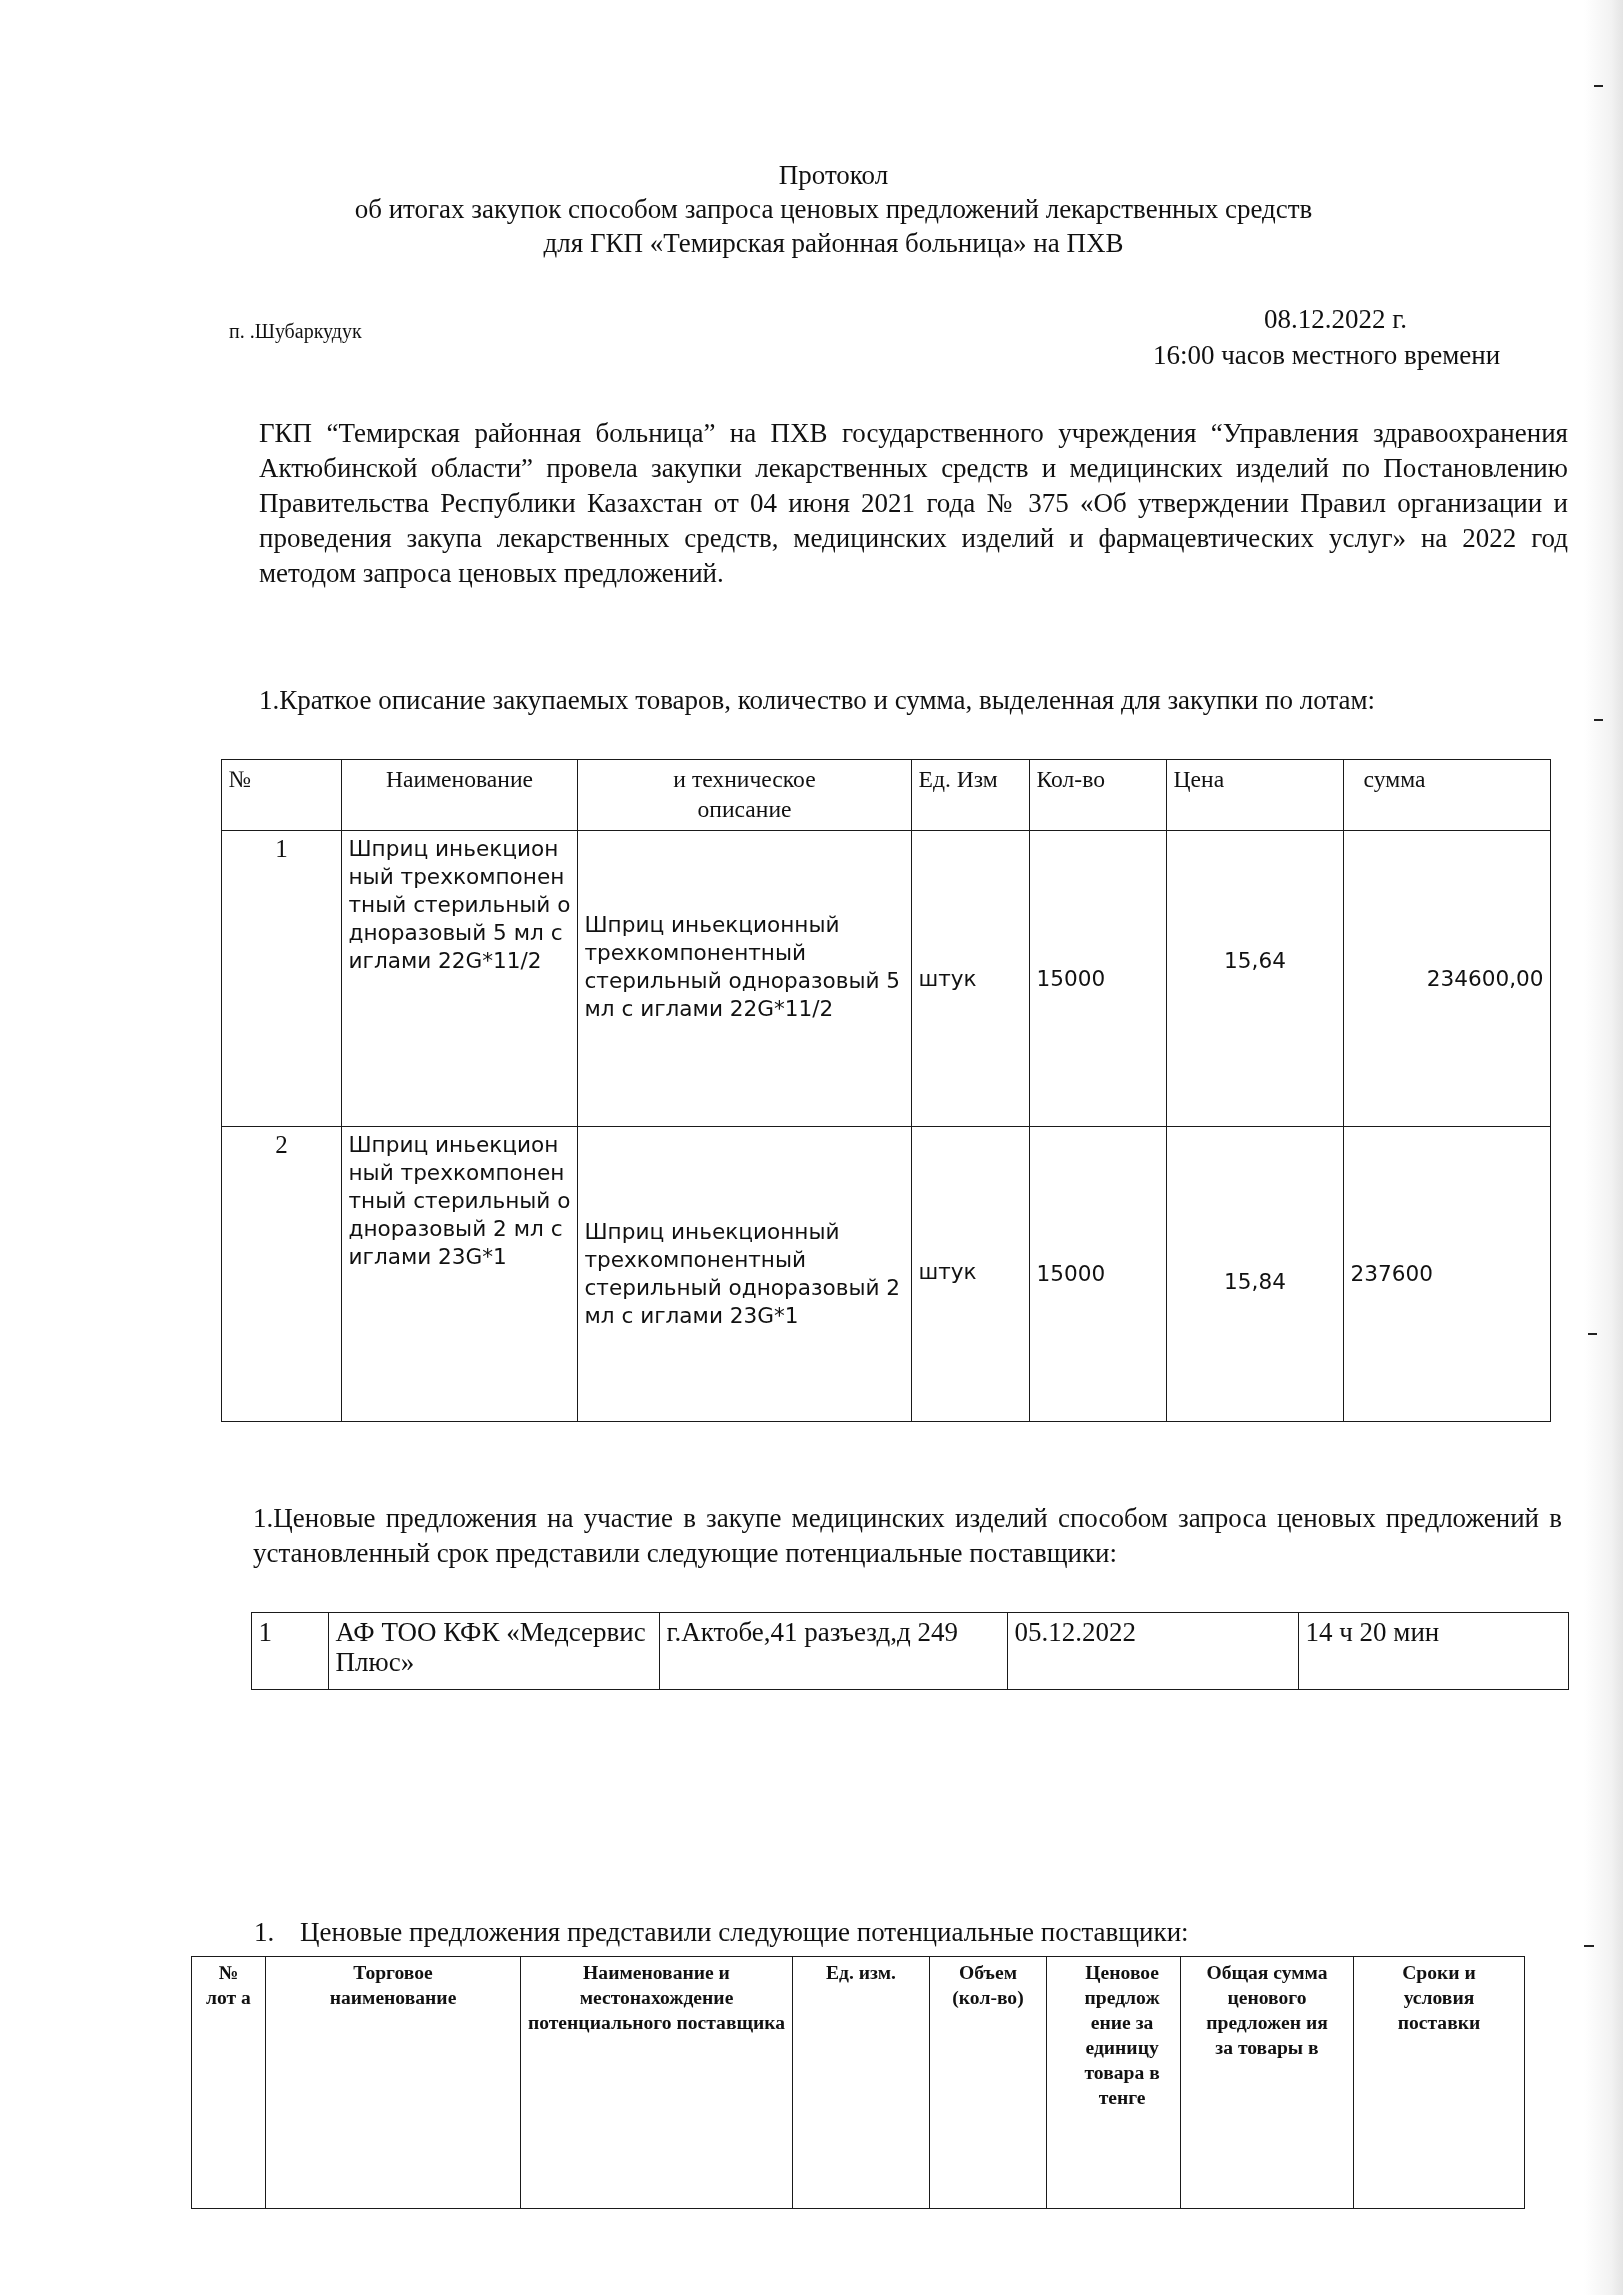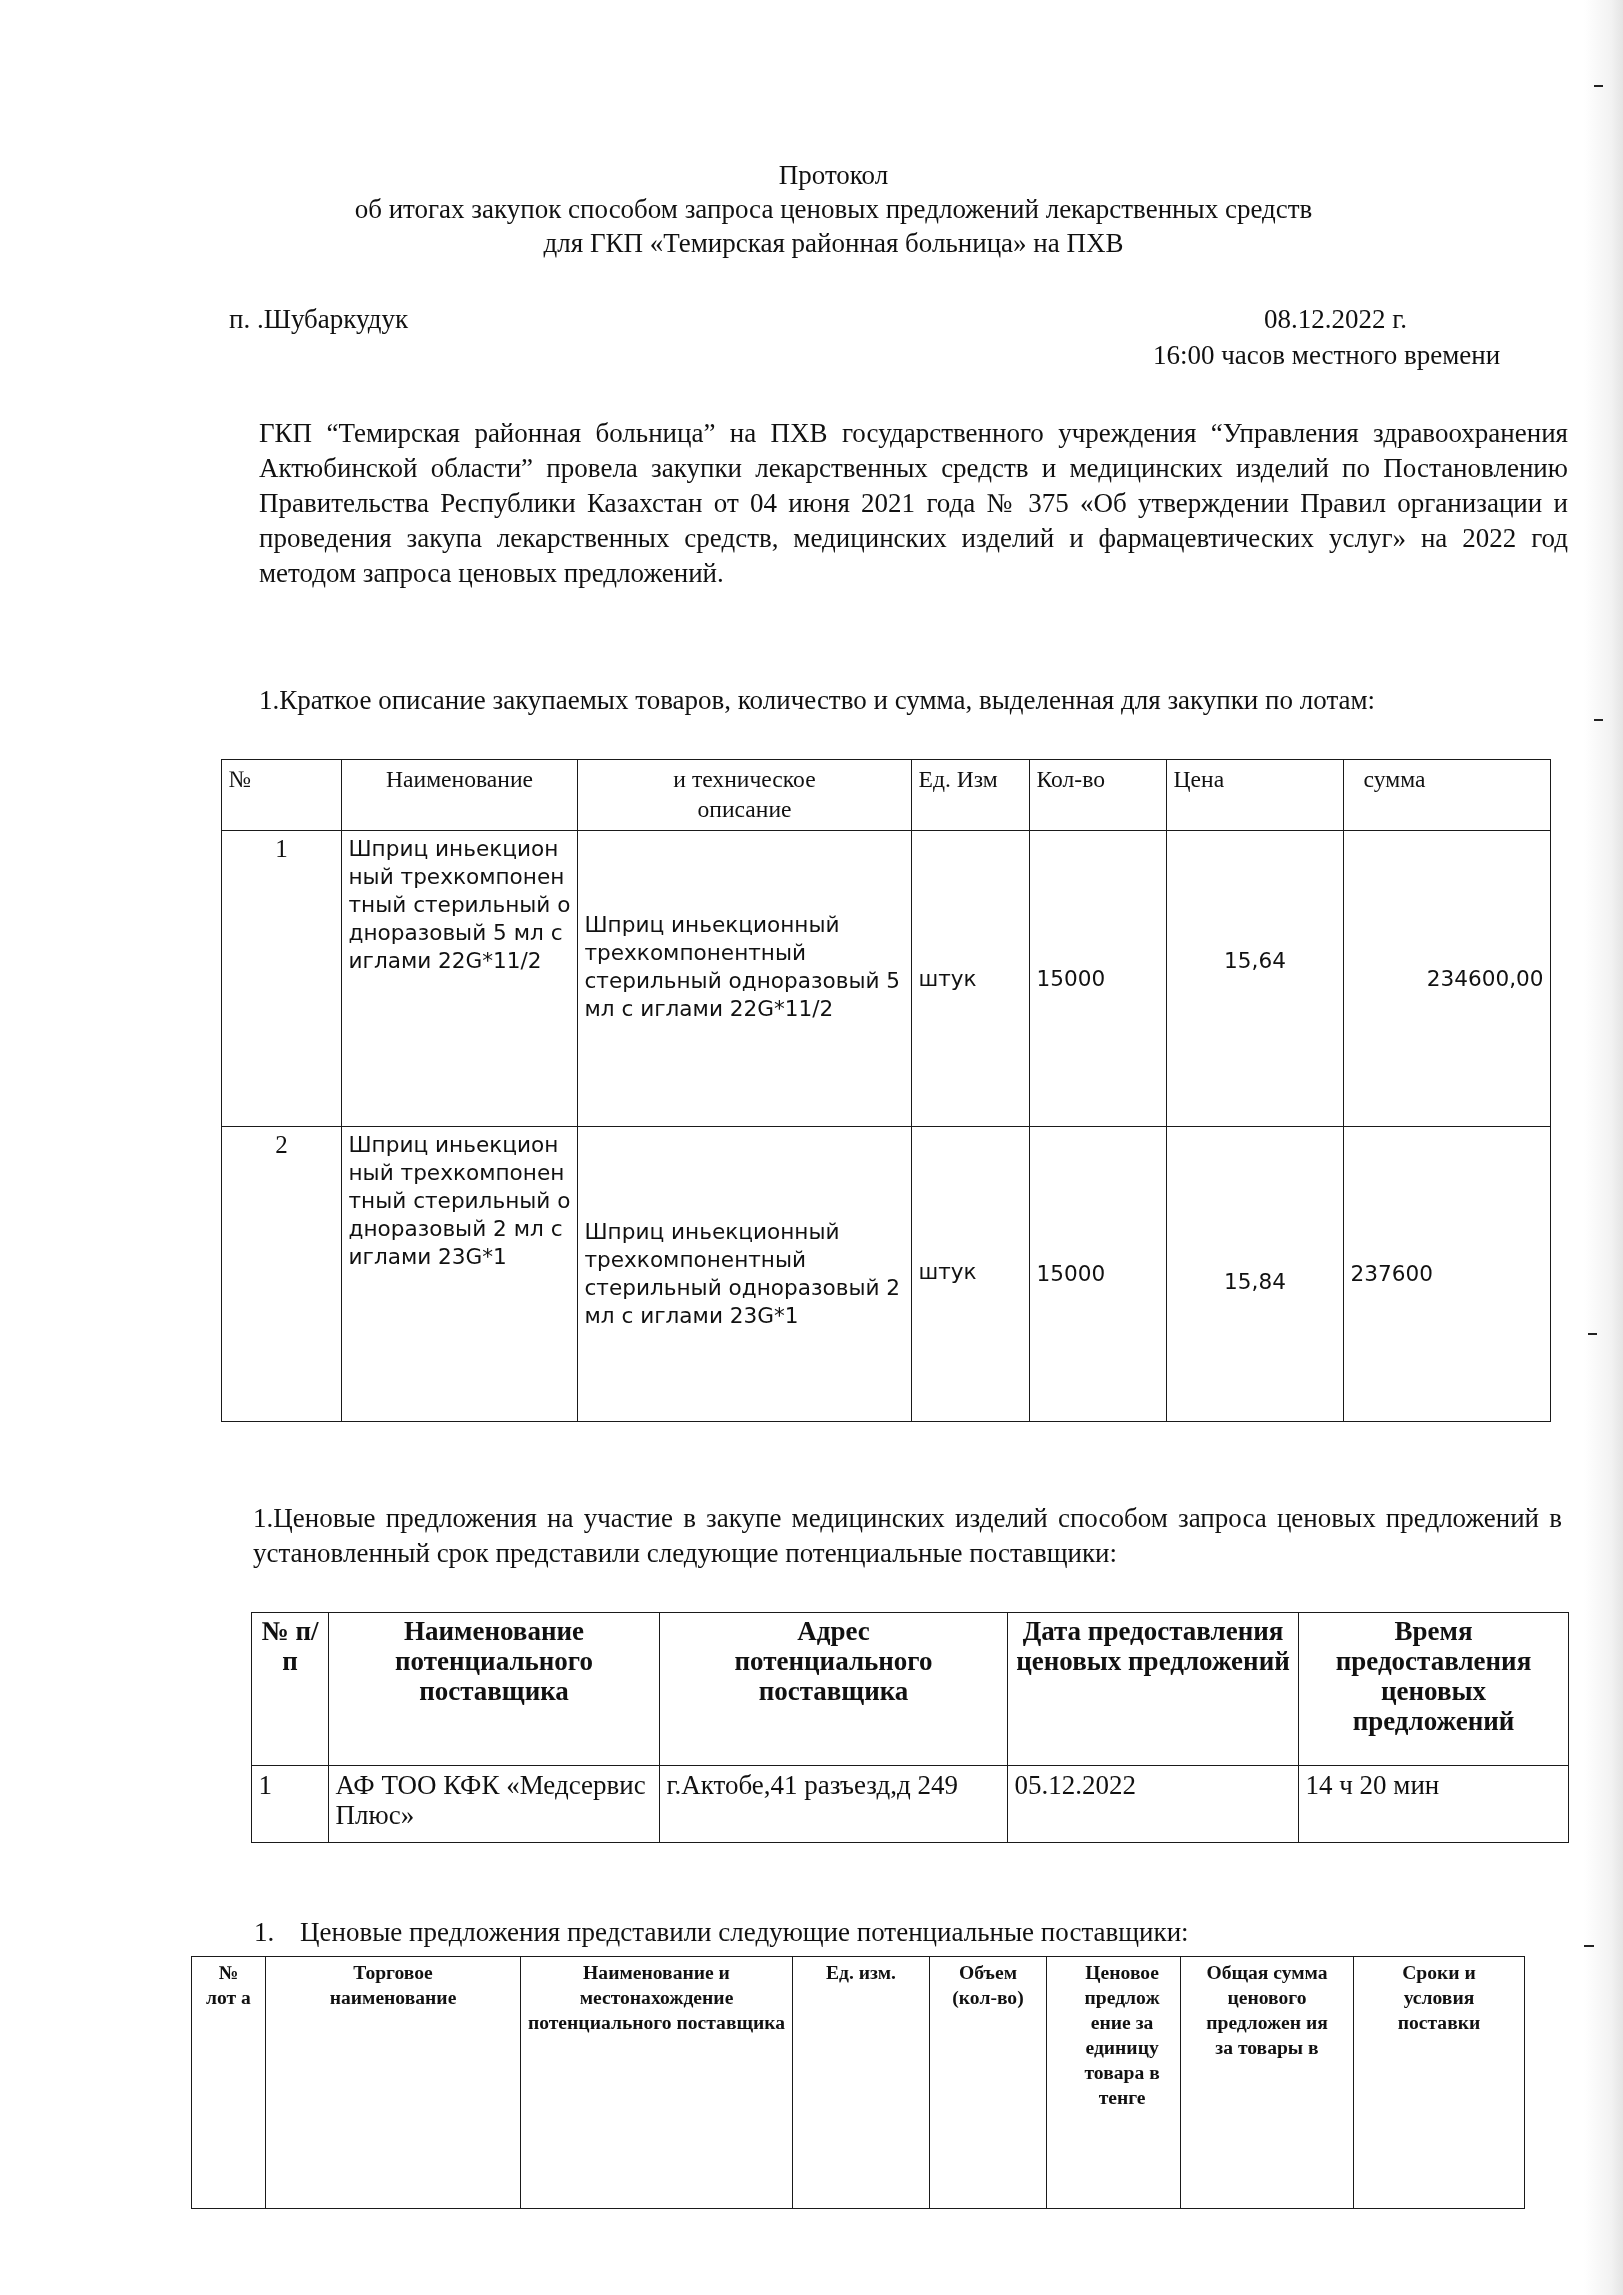--- a/index.html
+++ b/index.html
@@ -25,21 +25,21 @@
 <div class="right-edge"></div>
 <div class="tick" style="right:19.6px;top:85px"></div>
 <div class="tick" style="right:19.6px;top:719px"></div>
 <div class="tick" style="right:26px;top:1333px"></div>
 <div class="tick" style="right:29.5px;top:1945px"></div>
 
 <div class="abs title serif" style="top:158px">Протокол</div>
 <div class="abs title serif" style="top:192px">об итогах закупок способом запроса ценовых предложений лекарственных средств</div>
 <div class="abs title serif" style="top:226px">для ГКП «Темирская районная больница» на ПХВ</div>
 
-<div class="abs serif" style="left:207px;top:302px;font-size:27px;line-height:35px">п. .Шубаркудук</div>
+<div class="abs serif" style="left:207px;top:314px;font-size:20px;line-height:35px">п. .Шубаркудук</div>
 <div class="abs serif" style="left:1242px;top:302px;font-size:27px;line-height:35px">08.12.2022 г.</div>
 <div class="abs serif" style="left:1131px;top:338px;font-size:27px;line-height:35px">16:00 часов местного времени</div>
 
 <div class="abs para serif" style="left:237px;top:416px;width:1309px">ГКП “Темирская районная больница” на ПХВ  государственного учреждения “Управления здравоохранения Актюбинской области” провела закупки лекарственных средств и медицинских изделий по Постановлению Правительства Республики Казахстан от 04 июня 2021 года № 375 «Об утверждении Правил организации и проведения закупа лекарственных средств, медицинских изделий и фармацевтических услуг»  на 2022 год методом запроса ценовых предложений.</div>
 
 <div class="abs para serif" style="left:237px;top:683px;width:1312px">1.Краткое описание  закупаемых товаров, количество и сумма, выделенная для закупки по лотам:</div>
 
 <table class="t1" style="left:221px;top:759px;width:1329px">
   <colgroup>
     <col style="width:120px">
@@ -85,27 +85,20 @@
 
 <table class="t2" style="left:251px;top:1612px;width:1317px">
   <colgroup>
     <col style="width:77px">
       <col style="width:331px">
       <col style="width:348px">
       <col style="width:291px">
       <col style="width:270px">
   </colgroup>
   <tbody>
-      <tr style="height:153px">
-    <th>№ п/п</th>
-    <th style="padding-left:39px;padding-right:39px">Наименование потенциального поставщика</th>
-    <th style="padding-left:52px;padding-right:52px">Адрес потенциального поставщика</th>
-    <th>Дата предоставления ценовых предложений</th>
-    <th>Время предоставления ценовых предложений</th>
-  </tr>
   <tr style="height:77px">
     <td>1</td>
     <td>АФ ТОО КФК «Медсервис Плюс»</td>
     <td>г.Актобе,41 разъезд,д 249</td>
     <td>05.12.2022</td>
     <td>14 ч 20 мин</td>
   </tr>
 </tbody>
   </table>
 

